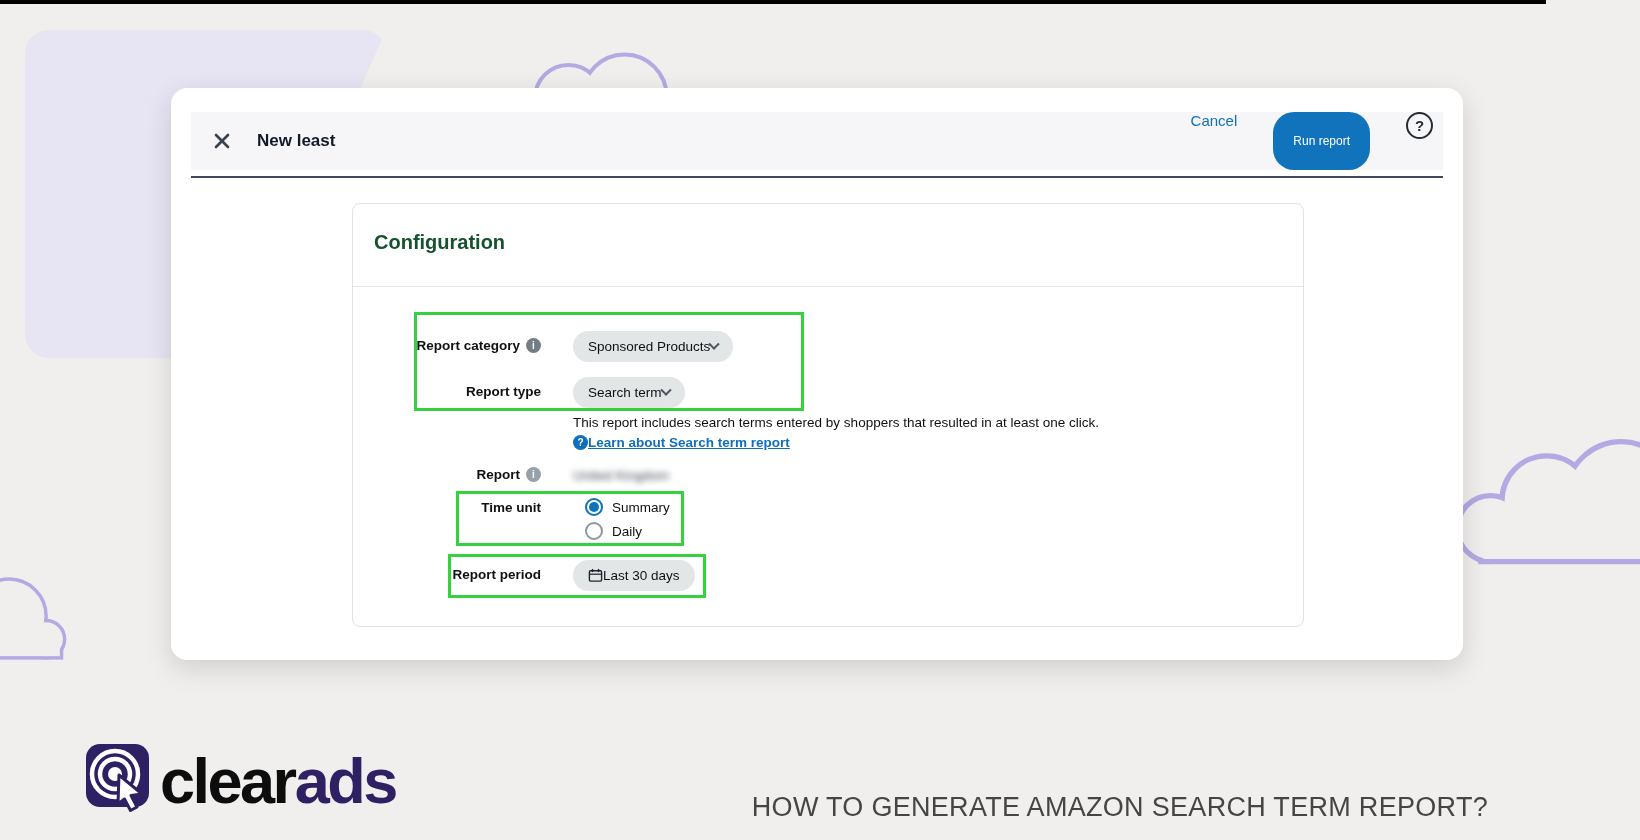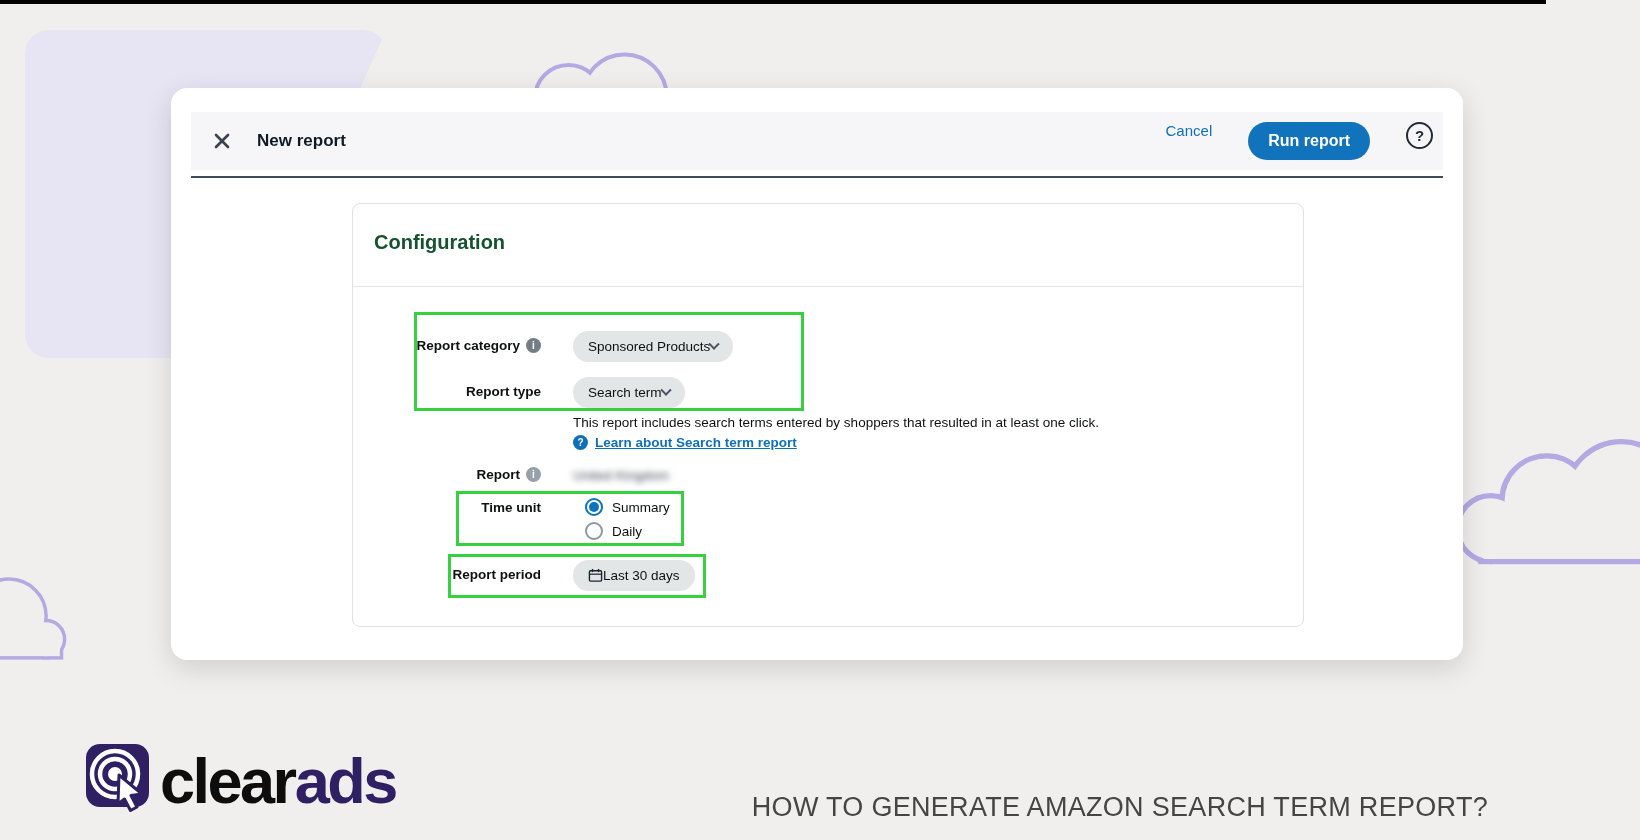--- a/index.html
+++ b/index.html
@@ -25,21 +25,21 @@
     background:#fff; border-radius:16px; box-shadow:0 8px 28px rgba(0,0,0,.14); z-index:5; }
   .modal-header { position:absolute; left:20px; right:20px; top:24px; height:58px;
     background:#f6f6f8; display:flex; align-items:center; justify-content:space-between;
     padding:0 10px 0 22px; }
   .hdr-left { display:flex; align-items:center; gap:26px; }
   .close-btn { width:18px; height:18px; cursor:pointer; display:inline-flex; }
   .modal-title { font-size:17px; font-weight:600; color:#101b27; }
   .hdr-right { display:flex; align-items:flex-start; gap:36px; }
   .cancel-link { font-size:15px; color:#0f6fba; cursor:pointer; }
   .run-btn { background:#1173bc; color:#fff; border:none; border-radius:21px;
-    font-family:inherit; font-size:16px; font-weight:700; padding:10px 20px; cursor:pointer; }
+    font-family:inherit; font-size:12px; font-weight:400; padding:22px 20px; cursor:pointer; }
   .help-circle { width:27px; height:27px; border-radius:50%; border:2.5px solid #232b35;
     display:inline-flex; align-items:center; justify-content:center; cursor:pointer;
     font-weight:700; font-size:15px; color:#232b35; }
   .help-circle::after { content:"?"; }
   .hdr-divider { position:absolute; left:20px; right:20px; top:88px; height:2px; background:#3e4a59; }
 
   
   .card { position:absolute; left:181px; top:115px; width:952px; height:424px;
     background:#fff; border:1px solid #e1e1e1; border-radius:8px; }
   .card-title { position:absolute; left:21px; top:27px; font-size:20px; font-weight:600; color:#14532d; }
@@ -52,21 +52,21 @@
   .info-ic { width:15px; height:15px; border-radius:50%; background:#747d86; color:#fff;
     font-size:10px; font-weight:700; display:inline-flex; align-items:center; justify-content:center; flex:none; }
   .info-ic::after { content:"i"; }
 
   .pill { display:inline-flex; align-items:center; background:#e3e6e6; border-radius:17px;
     height:31px; padding:0 15px; font-size:13.5px; color:#0f1111; cursor:pointer; }
   .chev { width:8px; height:8px; border-right:2px solid #4b5662; border-bottom:2px solid #4b5662;
     transform:rotate(45deg) translate(-2px,-2px); flex:none; }
 
   .desc { font-size:13.5px; color:#0f1111; }
-  .learn-row { display:flex; align-items:center; gap:7px; cursor:pointer; }
+  .learn-row { display:flex; align-items:center; cursor:pointer; }
   .q-ic { width:15px; height:15px; border-radius:50%; background:#0f6fba; color:#fff;
     font-size:10px; font-weight:700; display:inline-flex; align-items:center; justify-content:center; flex:none; }
   .q-ic::after { content:"?"; }
   .learn-link { font-size:13.5px; font-weight:600; color:#0f6fba; text-decoration:underline; }
 
   .blurred-val { font-size:13.5px; color:#3f4750; filter:blur(3px); }
 
   .radio-row { display:flex; align-items:center; gap:9px; cursor:pointer;padding-left:12px; }
   .radio { width:18px; height:18px; border-radius:50%; border:2px solid #8b98a4; background:#fff;
     display:inline-flex; align-items:center; justify-content:center; flex:none; }
@@ -120,21 +120,21 @@
 
   <div class="modal">
     <div class="modal-header">
       <div class="hdr-left">
         <span class="close-btn">
           <svg viewBox="0 0 18 18" width="18" height="18">
             <line x1="3" y1="3" x2="15" y2="15" stroke="#39424e" stroke-width="2.6" stroke-linecap="round"></line>
             <line x1="15" y1="3" x2="3" y2="15" stroke="#39424e" stroke-width="2.6" stroke-linecap="round"></line>
           </svg>
         </span>
-        <span class="modal-title">New report</span>
+        <span class="modal-title">New least</span>
       </div>
       <div class="hdr-right">
         <span class="cancel-link">Cancel</span>
         <button class="run-btn">Run report</button>
         <span class="help-circle"></span>
       </div>
     </div>
     <div class="hdr-divider"></div>
 
     <div class="card">

